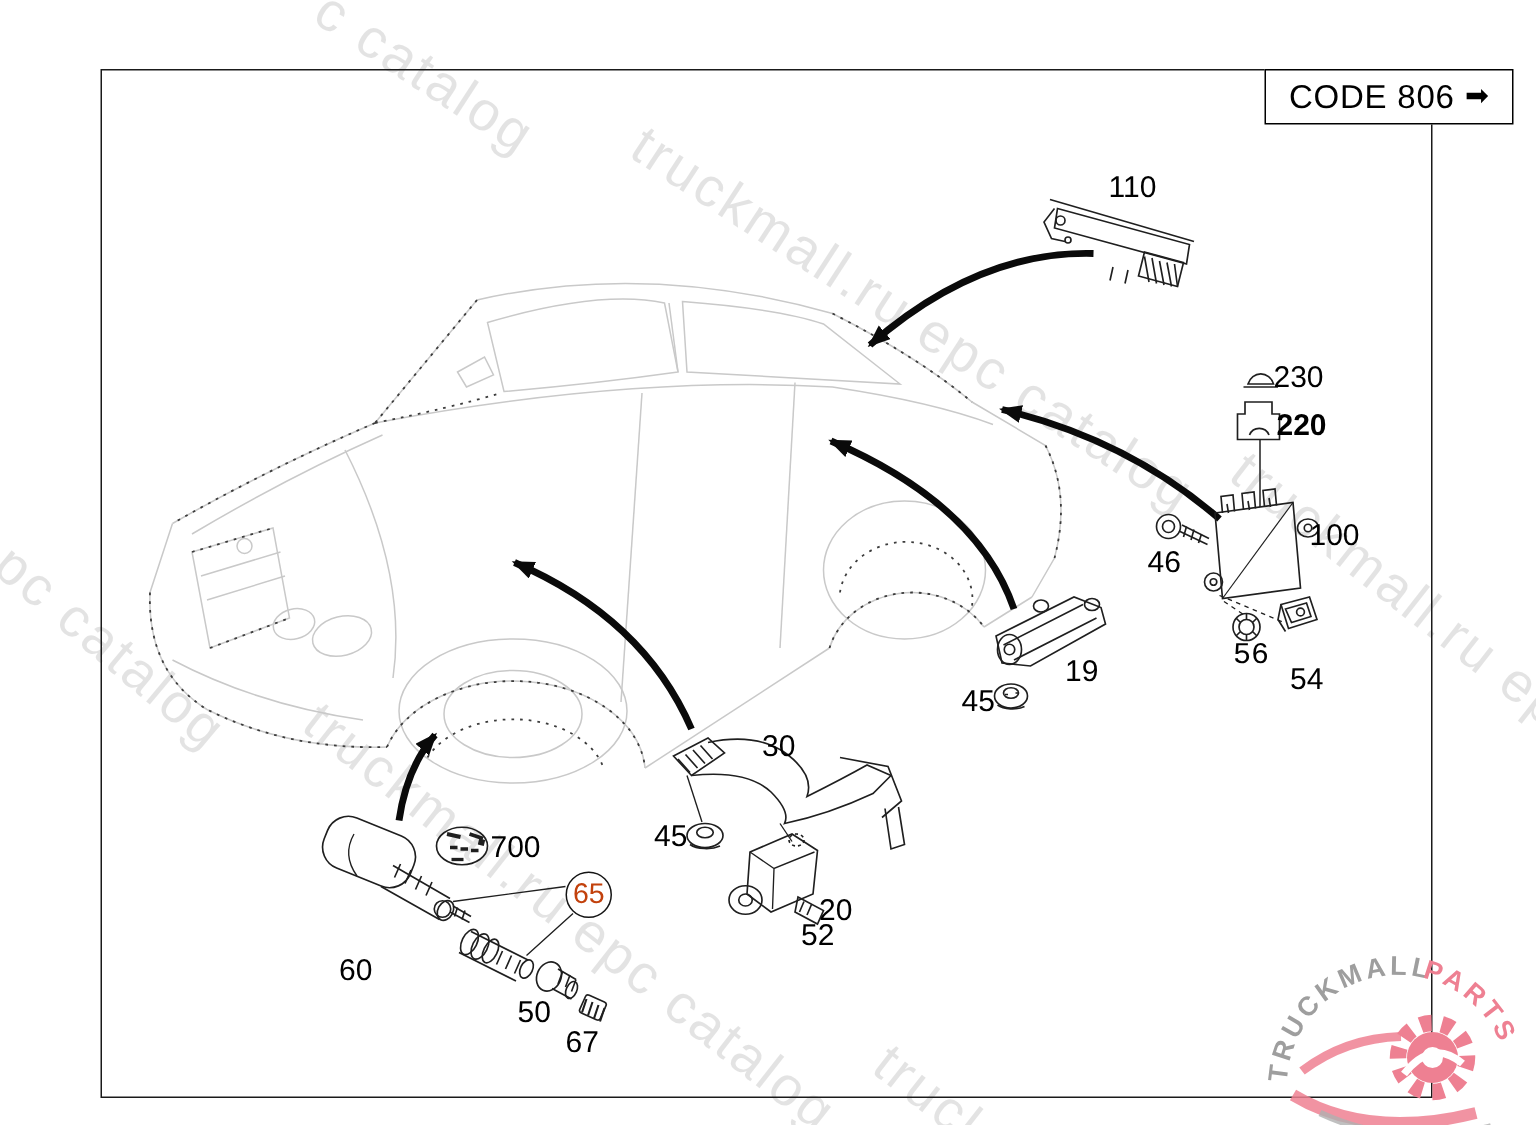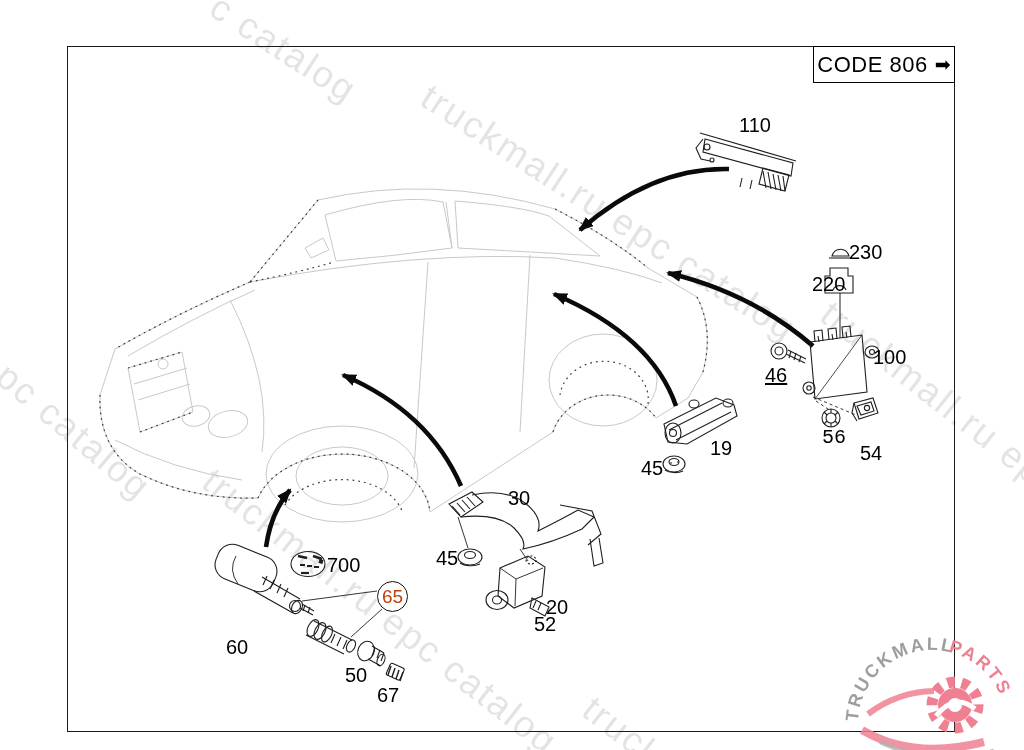--- a/index.html
+++ b/index.html
@@ -28,21 +28,21 @@
   }
   
   #callout-65{
     position:absolute;left:377px;top:581px;width:31px;height:31px;
     border:1.4px solid #141414;border-radius:50%;
     display:flex;align-items:center;justify-content:center;
     font-size:19px;color:#c2410c;z-index:4;background:transparent;box-sizing:border-box;text-align:right;
   }
   
   #code-box{
-    position:absolute;left:813px;top:46px;width:142px;height:37px;
+    position:absolute;left:843px;top:46px;width:166px;height:37px;
     border:1.7px solid #000;box-sizing:border-box;background:#fff;
     display:flex;align-items:center;justify-content:center;gap:7px;
     z-index:5;
   }
   #code-box .code-text{font-size:22px;color:#000;letter-spacing:0.5px;}
   #code-box .code-arrow{font-size:19px;color:#000;line-height:1;}
   
   #logo{position:absolute;left:842px;top:620px;z-index:6;}
 </style>
 </head>
@@ -270,23 +270,23 @@
     <g>
       <rect x="388" y="665" width="15" height="13" rx="2" transform="rotate(24 395 671)"></rect>
       <path d="M391,666 l-3,9 M395,668 l-3,9 M399,670 l-3,9 M403,672 l-3,9" stroke-width="1.4"></path>
     </g>
   </g>
 </svg>
 
 <div id="labels-layer">
     <span class="part-label" style="left: 739px; top: 115px;">110</span>
     <span class="part-label" style="left: 849px; top: 242px;">230</span>
-    <span class="part-label" style="left: 812px; top: 274px;">220</span>
+    <span class="part-label" style="left: 851px; top: 274px; font-weight: bold;">220</span>
     <span class="part-label" style="left: 873px; top: 347px; text-align: right;">100</span>
-    <span class="part-label" style="left: 765px; top: 365px; text-decoration: underline;">46</span>
+    <span class="part-label" style="left: 765px; top: 365px;">46</span>
     <span class="part-label" style="left: 822px; top: 428px; font-family: Liberation Mono, monospace;">56</span>
     <span class="part-label" style="left: 860px; top: 420px; margin-top: 23px;">54</span>
     <span class="part-label" style="left: 710px; top: 438px;">19</span>
     <span class="part-label" style="left: 641px; top: 458px;">45</span>
     <span class="part-label" style="left: 508px; top: 488px;">30</span>
     <span class="part-label" style="left: 436px; top: 548px;">45</span>
     <span class="part-label" style="left: 546px; top: 597px;">20</span>
     <span class="part-label" style="left: 490px; top: 614px; margin-left: 44px;">52</span>
     <span class="part-label" style="left: 327px; top: 555px;">700</span>
     <span class="part-label" style="left: 226px; top: 637px;">60</span>

